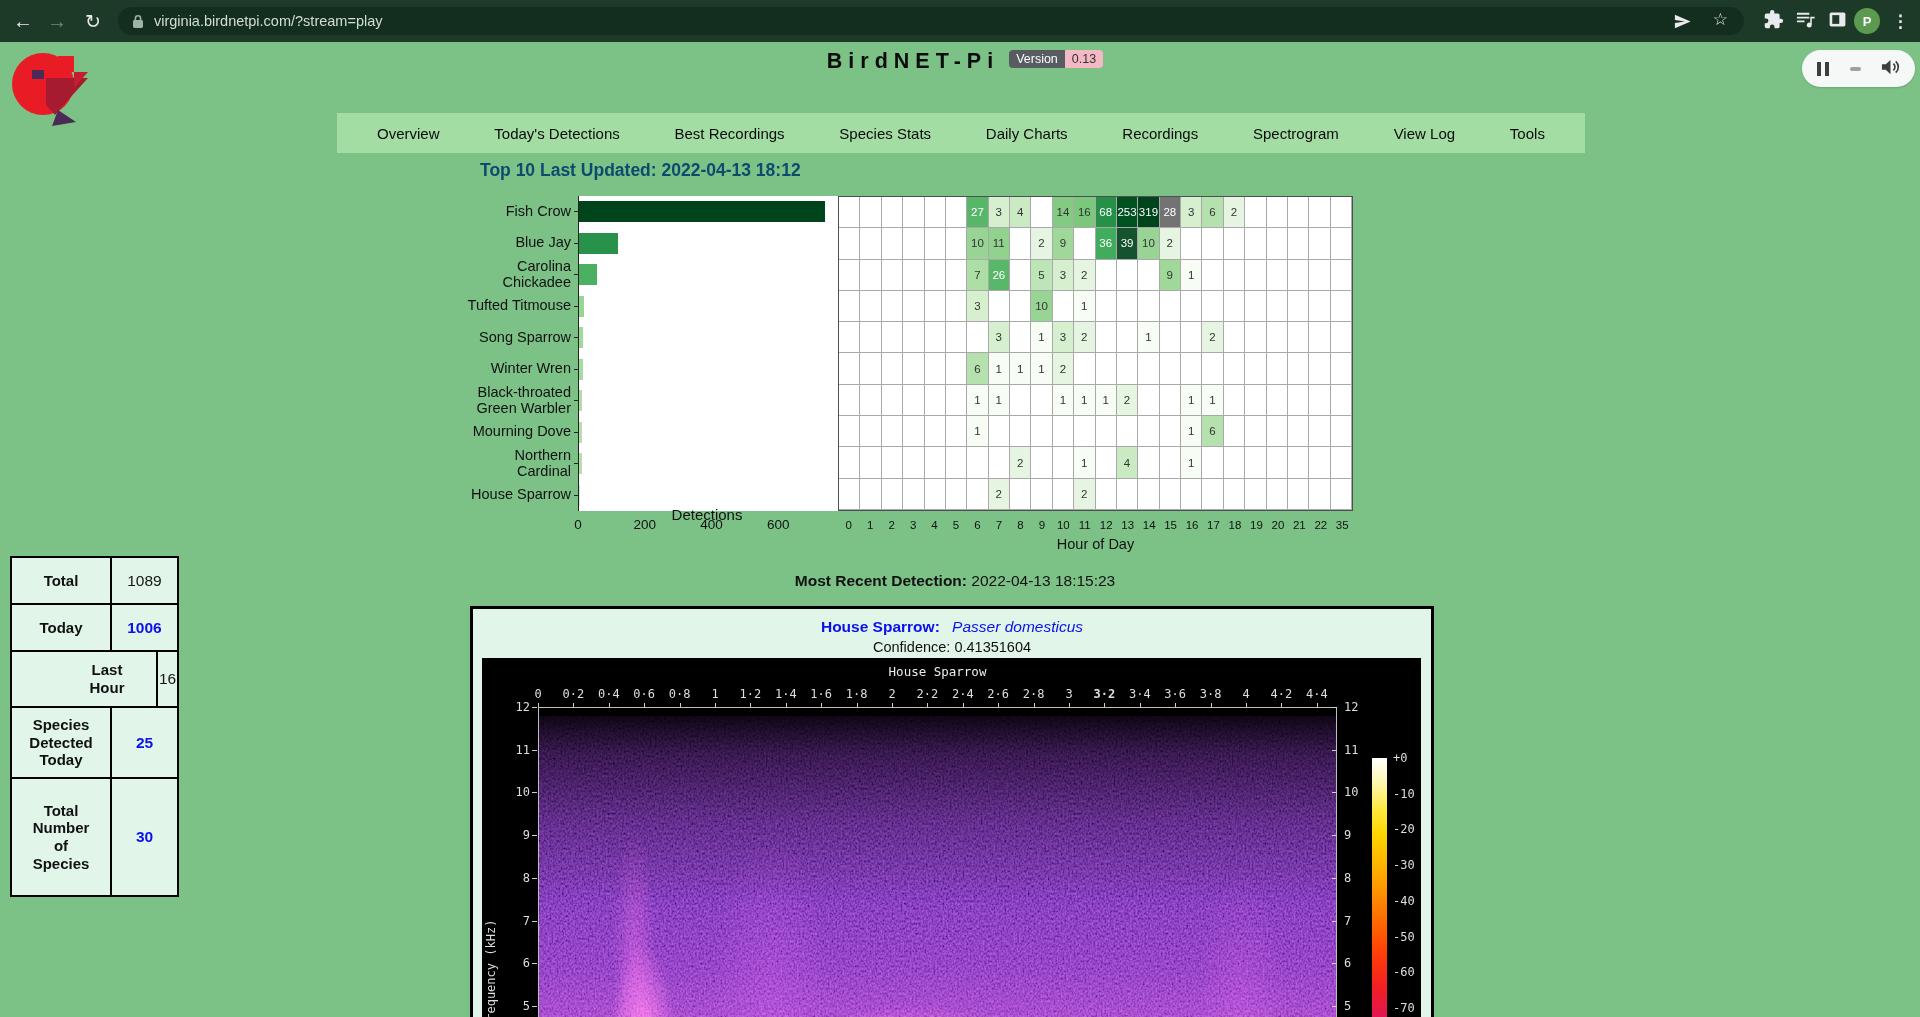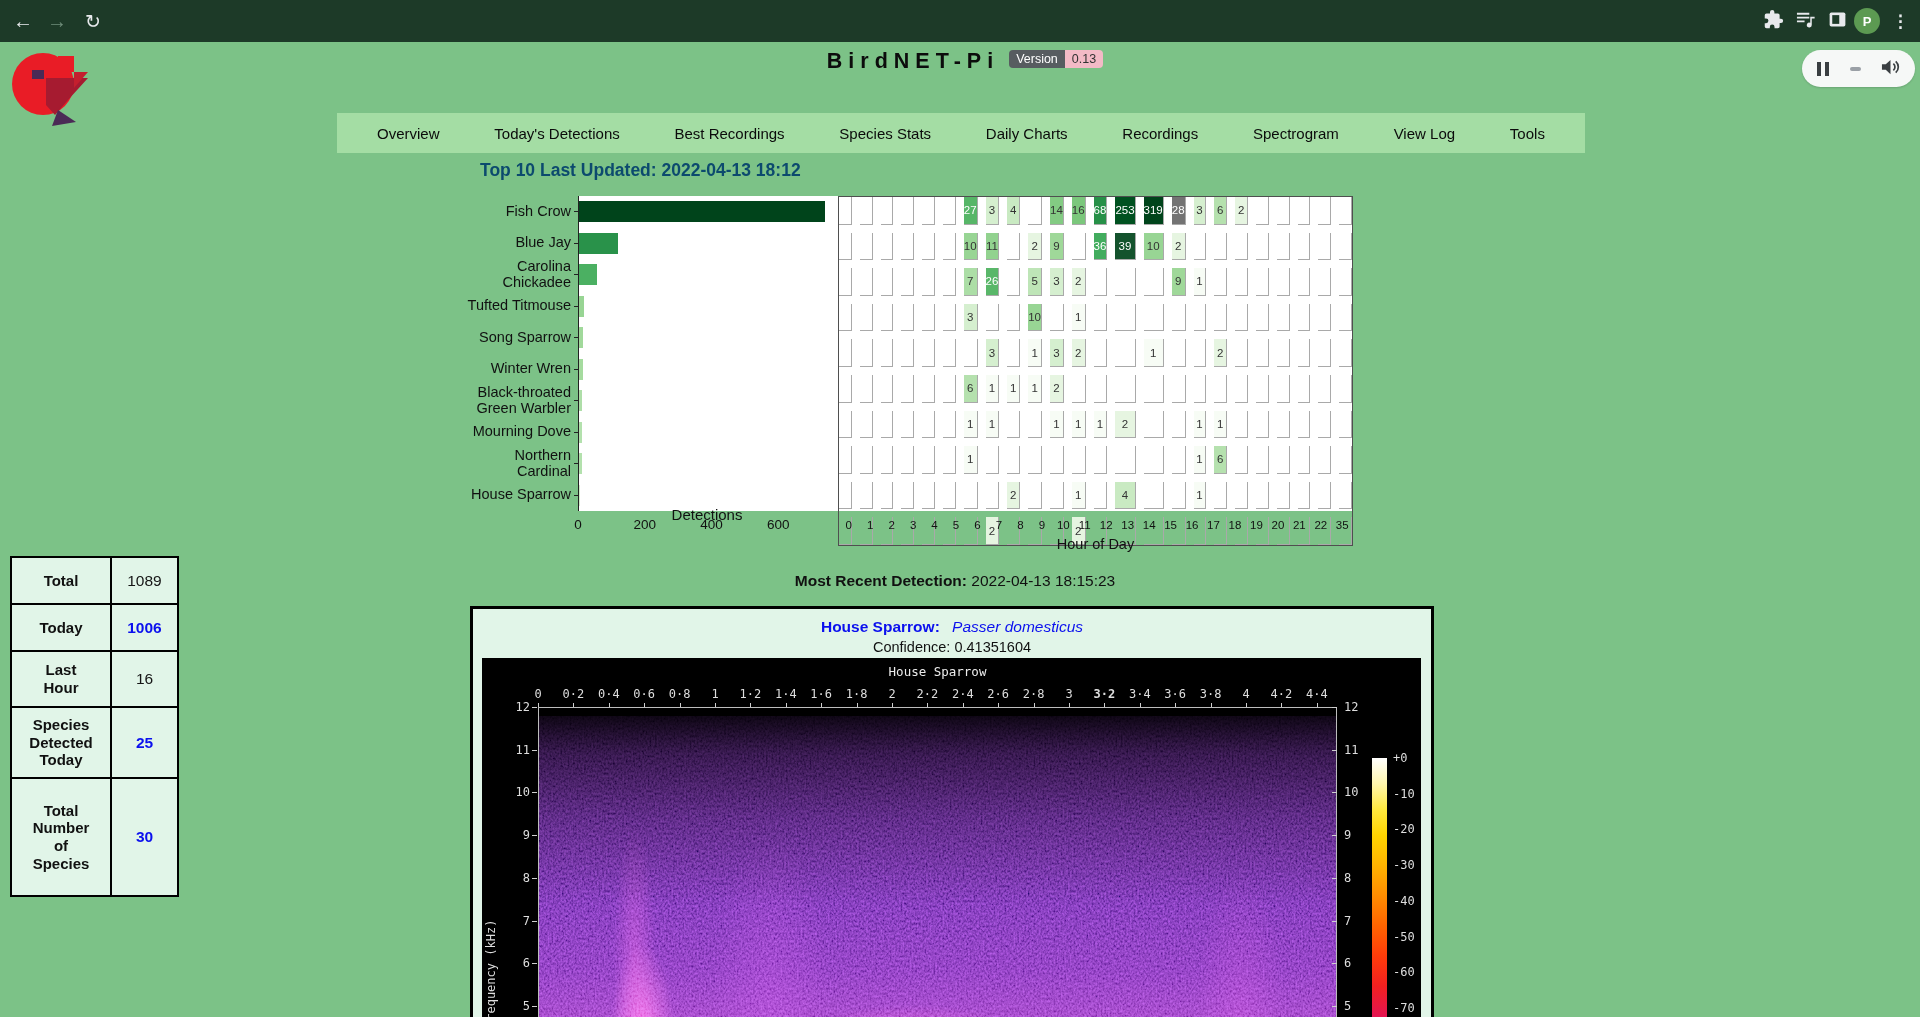--- a/index.html
+++ b/index.html
@@ -39,21 +39,21 @@
   .nav{position:absolute;left:337px;top:113px;width:1248px;height:40px;background:#a4dda4;display:flex;align-items:center;justify-content:space-between;padding:0 40px;box-sizing:border-box;}
   .nav-item{font-size:15px;color:#0b0b0b;white-space:nowrap;cursor:pointer;}
 
   
   .chart-title{position:absolute;left:480px;top:160px;width:950px;text-align:left;font-size:17.5px;font-weight:bold;color:#0c4a6e;}
   .chart-panel{position:absolute;left:578px;top:196px;width:775px;height:315px;background:#fff;}
   .chart-panel .yspine{position:absolute;left:0;top:0;width:1px;height:315px;background:#222;}
   .bars{position:absolute;left:1px;top:0;width:256px;height:315px;}
   .bar-row{position:relative;height:31.5px;}
   .bar{position:absolute;left:0;top:5px;height:21px;}
-  .heatmap{position:absolute;left:260px;top:0;width:515px;height:350px;display:grid;grid-template-columns:repeat(24,1fr);border:1px solid #4f4f4f;box-sizing:border-box;gap:8px;}
+  .heatmap{position:absolute;left:260px;top:0;width:515px;height:315px;display:grid;grid-template-columns:repeat(24,1fr);border:1px solid #4f4f4f;box-sizing:border-box;}
   .hcell{border-right:1px solid #a9a9a9;border-bottom:1px solid #a9a9a9;display:flex;align-items:center;justify-content:center;font-size:11.5px;color:#333;}
   .species-labels{position:absolute;left:392px;top:196px;width:186px;}
   .species-row{height:31.5px;display:flex;align-items:center;justify-content:flex-end;}
   .species-name{font-size:14.5px;line-height:1.08;text-align:right;color:#111;white-space:pre-line;}
   .species-tick{width:4px;height:1px;background:#222;margin-left:3px;}
   .bar-axis{position:absolute;left:578px;top:517px;width:258px;height:16px;}
   .bar-tick{position:absolute;transform:translateX(-50%);font-size:13.5px;color:#111;}
   .xlabel-detections{position:absolute;left:578px;top:506px;width:258px;text-align:center;font-size:15px;color:#111;}
   .hour-labels{position:absolute;left:838px;top:519px;width:515px;display:grid;grid-template-columns:repeat(24,1fr);}
   .hour-label{text-align:center;font-size:11.5px;color:#111;}
@@ -107,20 +107,35 @@
 </style>
 </head>
 <body>
 
 <div class="stage">
 
   <div class="chrome">
     <div class="navbtn back">←</div>
     <div class="navbtn fwd">→</div>
     <div class="navbtn reload">↻</div>
+    <div class="urlbar">
+      <span class="lock">
+        <svg width="12" height="15" viewBox="0 0 12 15">
+            <path d="M3.4 6V4.4a2.6 2.6 0 0 1 5.2 0V6" fill="none" stroke="#9db3a4" stroke-width="1.6"></path>
+            <rect x="1" y="6" width="10" height="8" rx="1.4" fill="#9db3a4"></rect>
+          </svg>
+      </span>
+      <span class="url">virginia.birdnetpi.com/?stream=play</span>
+      <span class="send">
+        <svg width="19" height="19" viewBox="0 0 20 20">
+            <path d="M2 17 L18.5 10 L2 3 L2 8.3 L12.5 10 L2 11.7 Z" fill="#e8eaed"></path>
+          </svg>
+      </span>
+      <span class="star">☆</span>
+    </div>
     <span class="exticon" style="left:1763px;">
       <svg width="21" height="21" viewBox="0 0 24 24">
           <path d="M20.5 11H19V7a2 2 0 0 0-2-2h-4V3.5a2.5 2.5 0 0 0-5 0V5H4a2 2 0 0 0-2 2v3.8h1.5a2.7 2.7 0 0 1 0 5.4H2V20a2 2 0 0 0 2 2h3.8v-1.5a2.7 2.7 0 0 1 5.4 0V22H17a2 2 0 0 0 2-2v-4h1.5a2.5 2.5 0 0 0 0-5z" fill="#e8eaed"></path>
         </svg>
     </span>
     <span class="exticon" style="left:1795px;top:10px;">
       <svg width="21" height="19" viewBox="0 0 22 20">
           <path d="M2 3h13v2H2zM2 7h13v2H2zM2 11h8v2H2z" fill="#e8eaed"></path>
           <path d="M16 7v6.4a2.6 2.6 0 1 0 1.6 2.4V9h3V7z" fill="#e8eaed"></path>
         </svg>
@@ -539,21 +554,21 @@
 
   <div class="stats" id="stats">
       <div class="stats-row" style="height: 45px;">
         <div class="stats-label">Total</div>
         <div class="stats-value">1089</div>
       </div>
       <div class="stats-row" style="height: 45px;">
         <div class="stats-label">Today</div>
         <div class="stats-value link">1006</div>
       </div>
-      <div class="stats-row" style="height: 54px;">
+      <div class="stats-row" style="height: 54px; padding-left: 46px;">
         <div class="stats-label">Last
 Hour</div>
         <div class="stats-value">16</div>
       </div>
       <div class="stats-row" style="height: 69px;">
         <div class="stats-label">Species
 Detected
 Today</div>
         <div class="stats-value link">25</div>
       </div>

